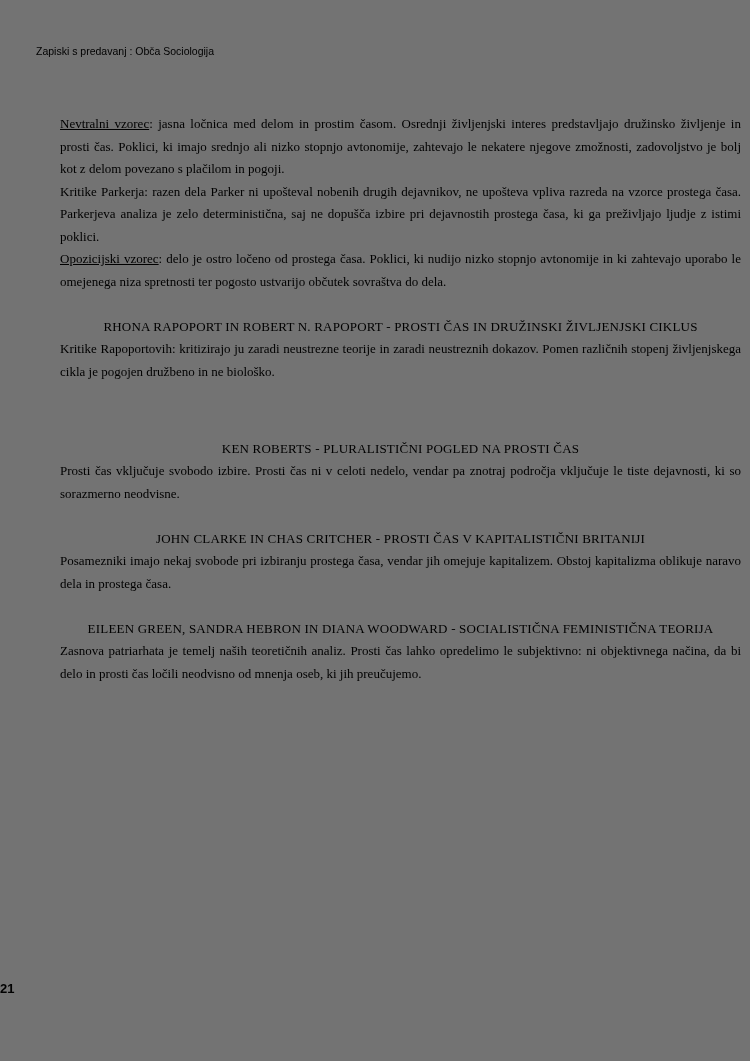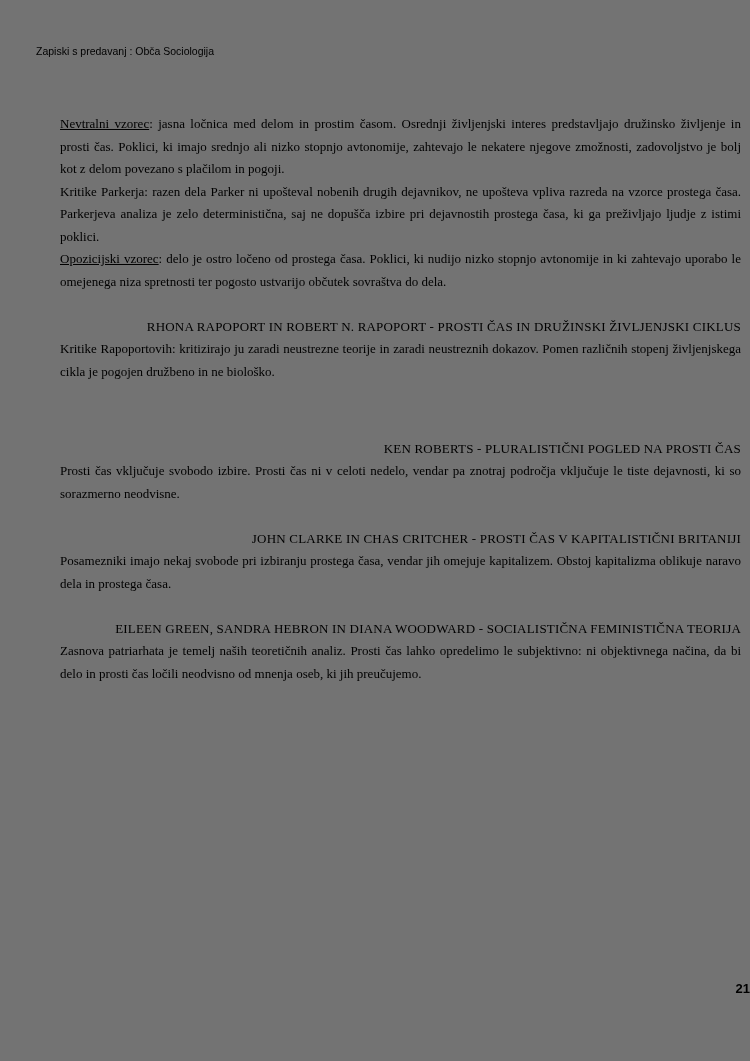--- a/index.html
+++ b/index.html
@@ -29,30 +29,30 @@
     width: 681px;
     margin-left: 24px;
   }
   .content p {
     margin: 0;
     font-size: 13px;
     line-height: 22.5px;
     color: #000000;
   }
   p.body { text-align: justify; }
-  p.heading { text-align: right; letter-spacing: 0.2px; }
+  p.heading { text-align: center; letter-spacing: 0.2px; }
   .u { text-decoration: underline; }
   .sp-1 { height: 22.5px; }
   .sp-2 { height: 54.5px; }
   .doc-footer {
     position: absolute;
     left: 0;
     top: 981px;
     width: 750px;
-    text-align: right;
+    text-align: left;
     font-family: "Liberation Sans", sans-serif;
     font-weight: bold;
     font-size: 13px;
     color: #000000;
   }
 </style>
 </head>
 <body>
 
 <div class="page">

